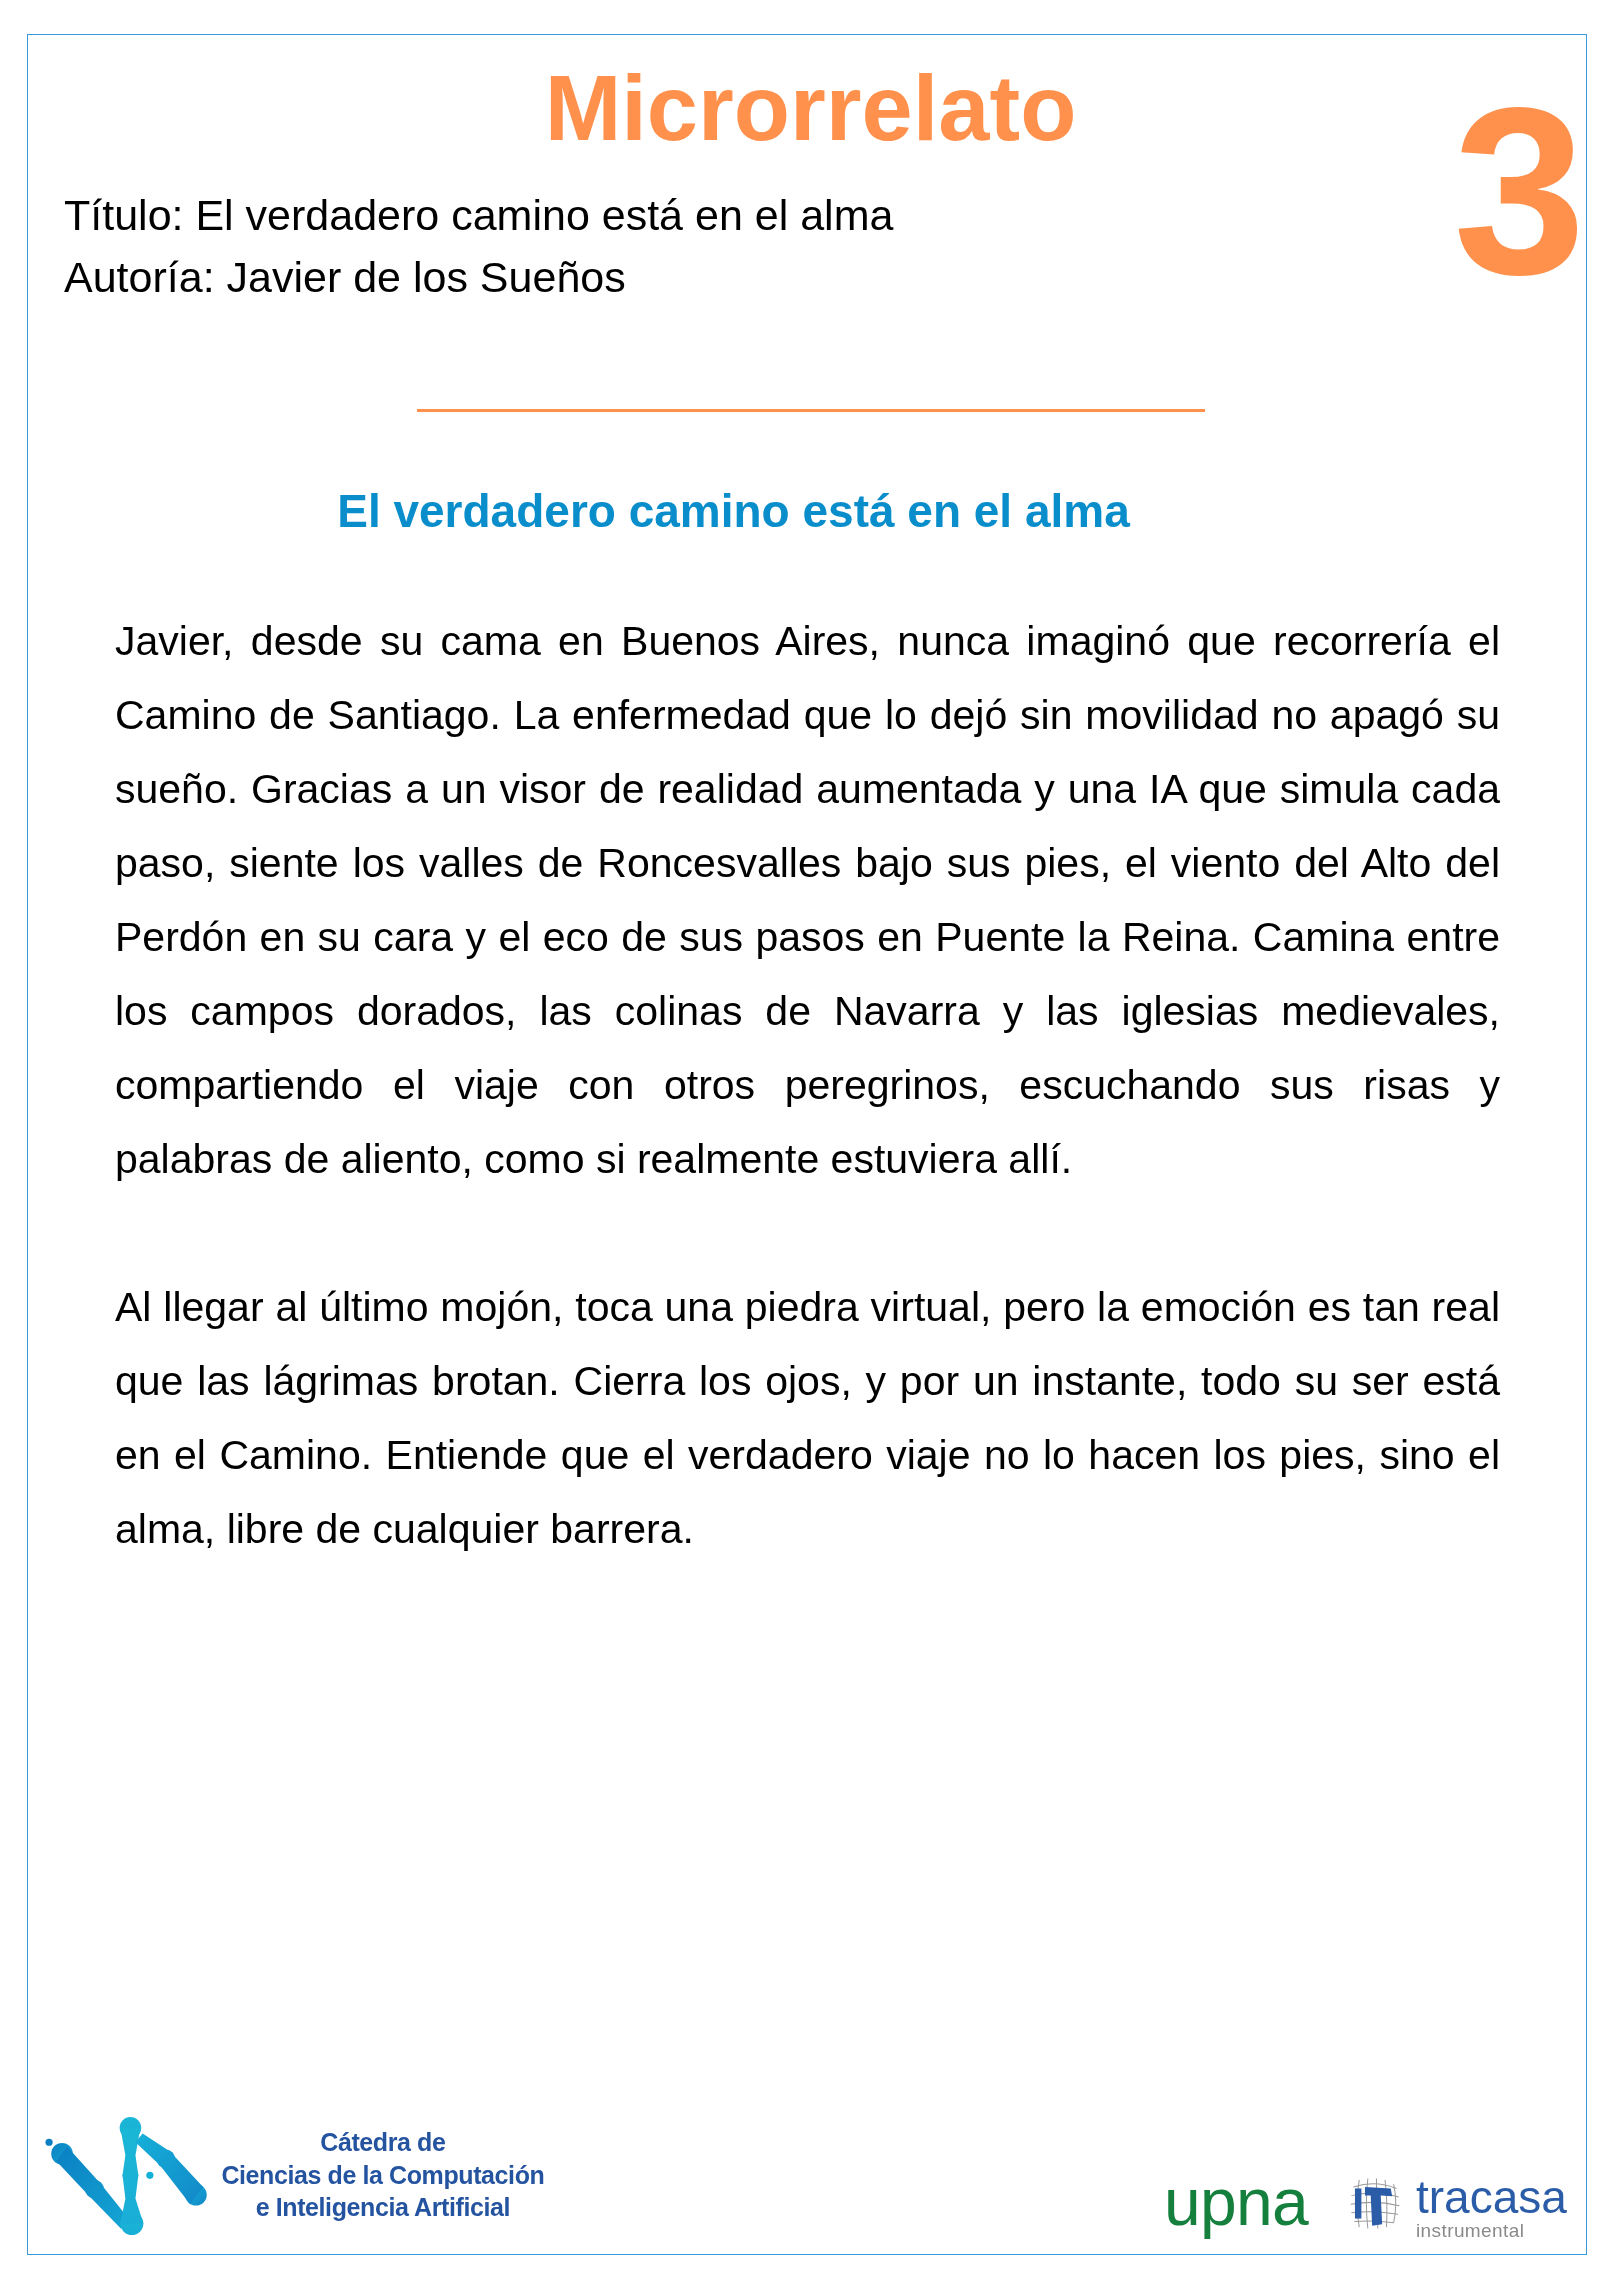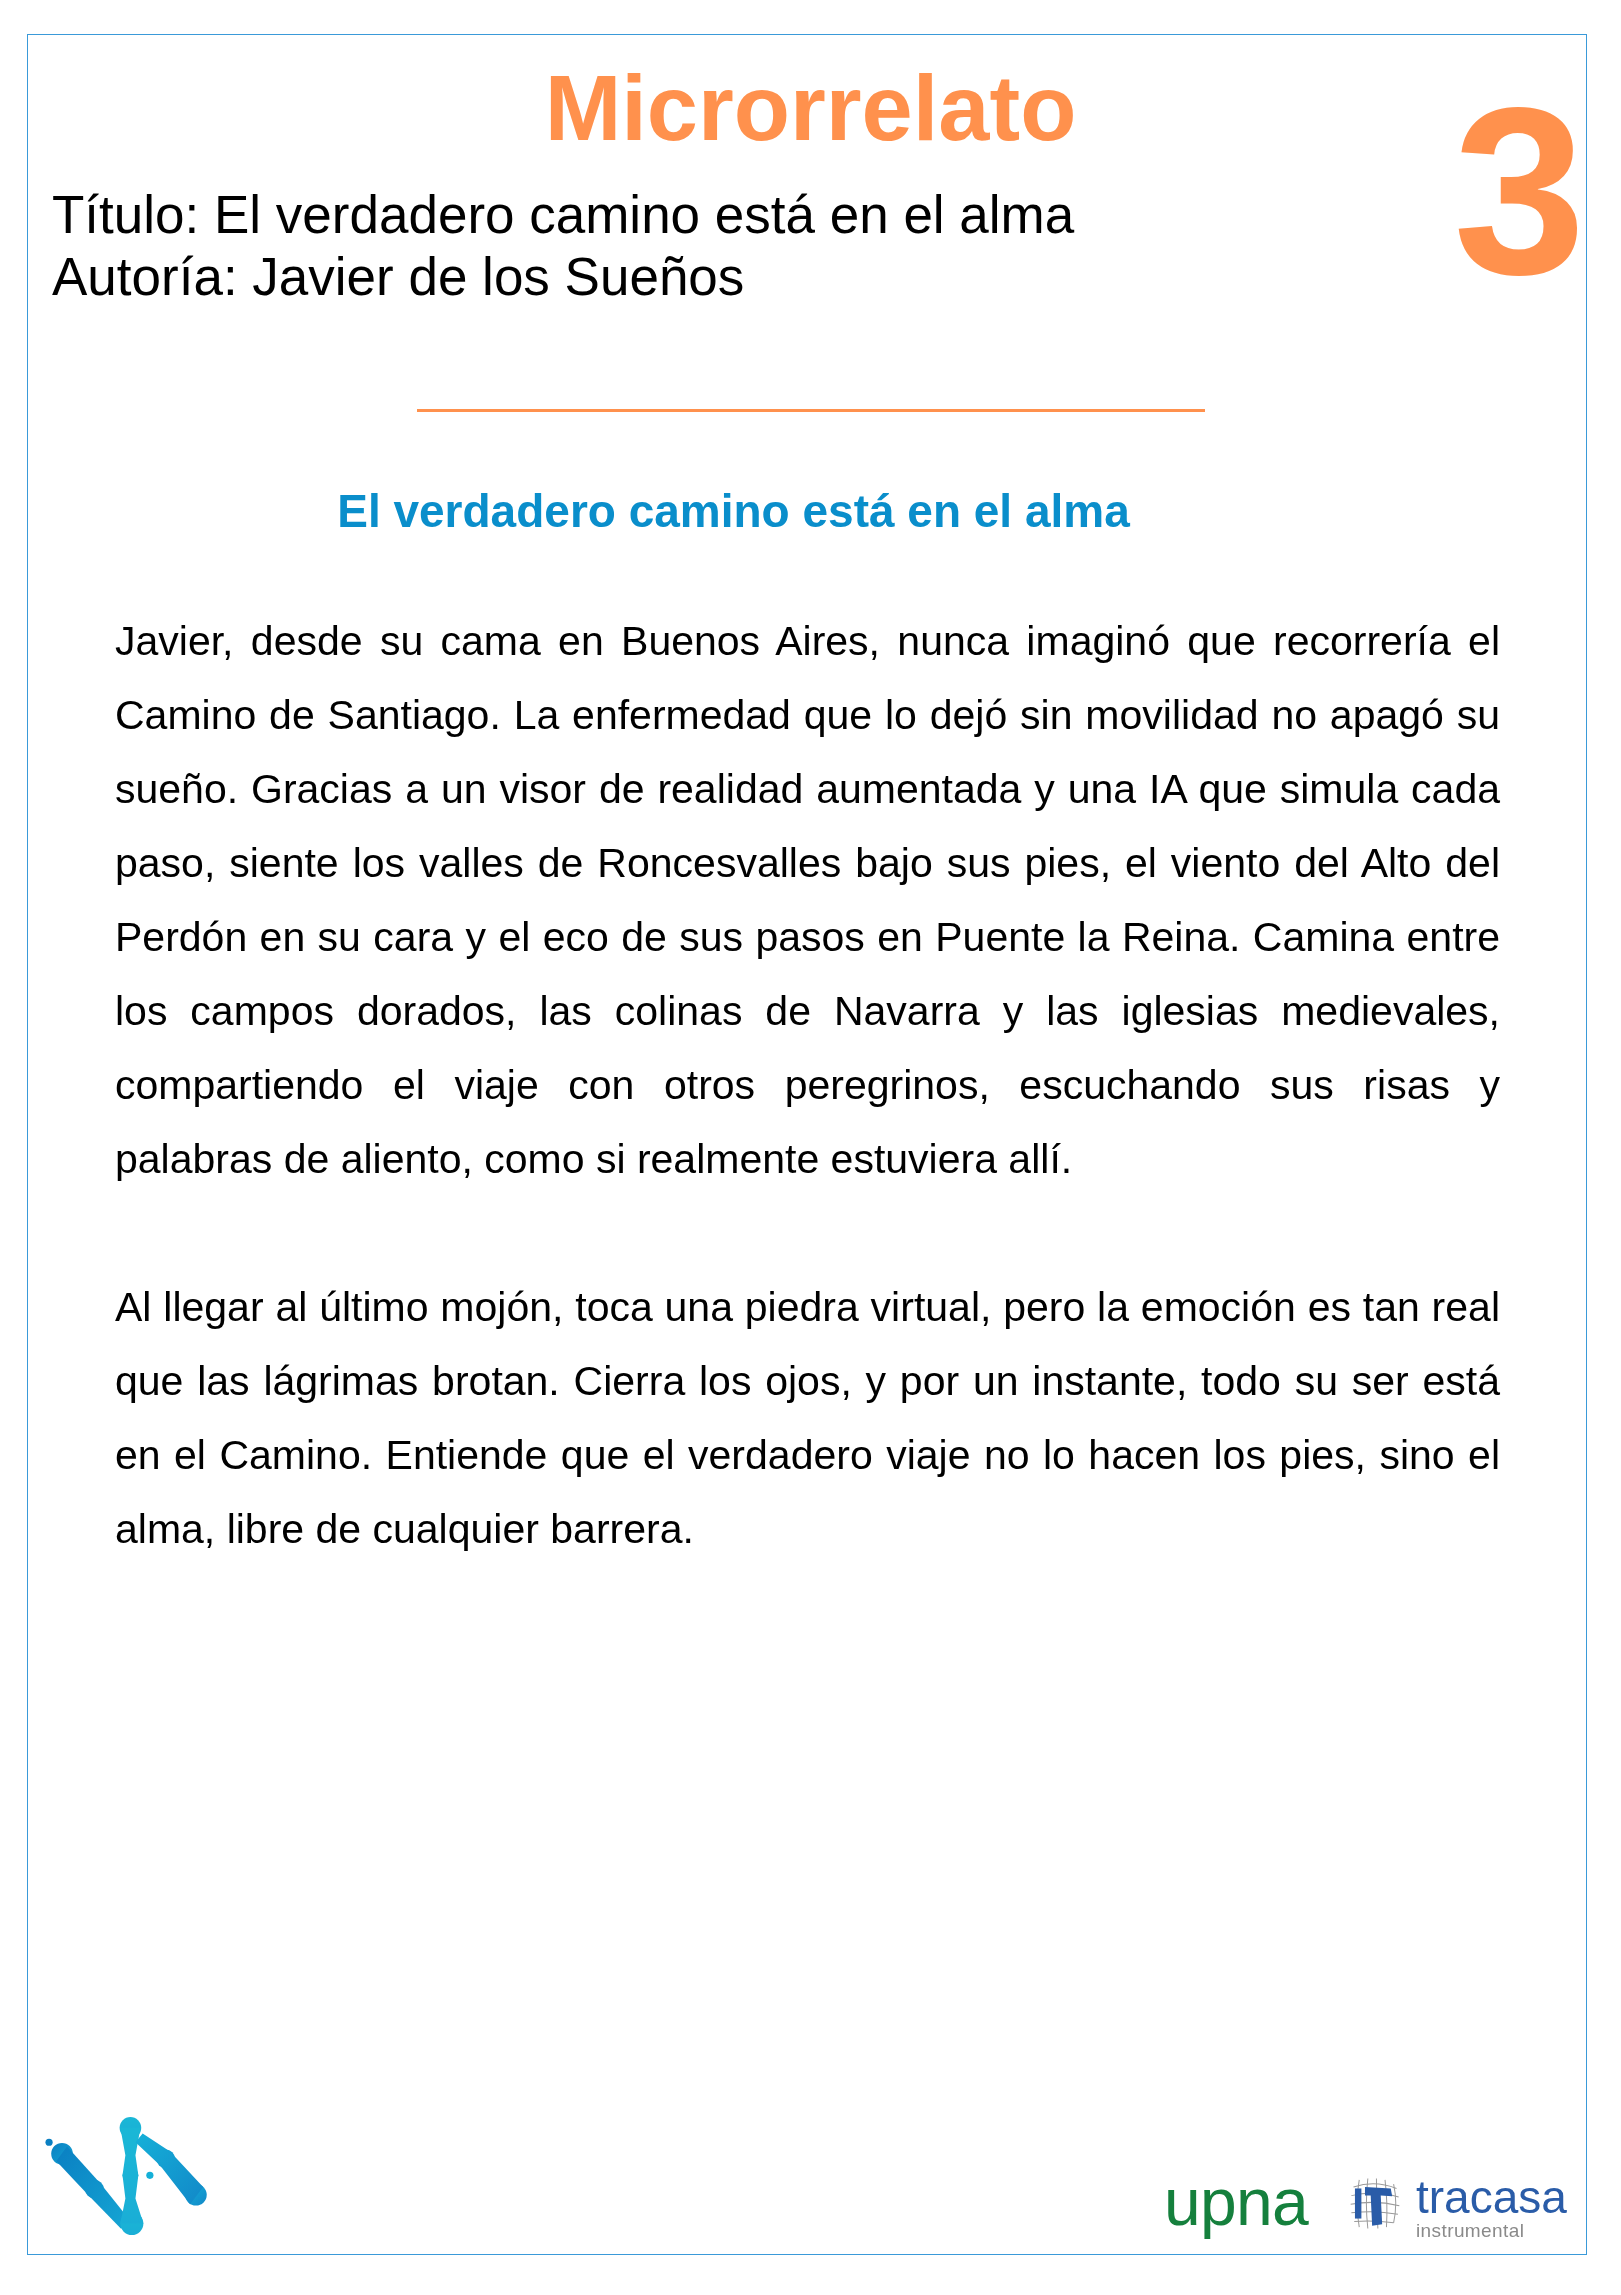--- a/index.html
+++ b/index.html
@@ -4,21 +4,21 @@
 <style>
   html, body { margin: 0; padding: 0; background: #ffffff; }
   body { width: 1621px; height: 2295px; position: relative; overflow: hidden;
          font-family: "Liberation Sans", sans-serif; color: #000; }
   .frame { position: absolute; left: 27px; top: 34px; width: 1560px; height: 2221px;
            border: 1.4px solid #3a9ad9; box-sizing: border-box; }
   .doc-title { position: absolute; left: 0; top: 48px; width: 1621px; text-align: center;
                font-weight: bold; font-size: 92px; line-height: 108px; color: #ff914d; margin-top: 6px; }
   .doc-number { position: absolute; left: 1451px; top: 64px; width: 137px; text-align: center;
                 font-weight: bold; font-size: 238px; line-height: 253px; color: #ff914d; }
-  .meta { position: absolute; left: 52px; top: 184px; font-size: 53px; line-height: 62px; }
+  .meta { position: absolute; left: 64px; top: 184px; font-size: 43px; line-height: 62px; }
   .meta div { white-space: nowrap; }
   .rule { position: absolute; left: 417px; top: 409px; width: 788px; height: 2.9px; background: #ff914d; }
   .story-title { position: absolute; left: 0; top: 482px; width: 1467px; text-align: center;
                  font-weight: bold; font-size: 46px; line-height: 58px; color: #0a8ecb; }
   .story { position: absolute; left: 115px; top: 604px; width: 1385px;
            font-size: 41px; line-height: 74px; text-align: justify; }
   .story p { margin: 0; }
   .story p + p { margin-top: 74px; }
   .footer-left { position: absolute; left: 43px; top: 2110px; height: 130px; display: flex; align-items: center; }
   .catedra-logo { width: 177px; height: 126px; }
@@ -82,20 +82,25 @@
       <circle cx="123" cy="155" r="16"></circle>
       <path d="M107 22 L135 22 L128 60 L132 88 L128 120 L139 155 L107 155 L114 120 L110 88 L114 60 Z"></path>
     </g>
     <circle cx="148" cy="88" r="5" fill="#15b0d8"></circle>
     <g fill="url(#gR)">
       <circle cx="170" cy="65" r="13"></circle>
       <circle cx="212" cy="115" r="15"></circle>
       <path d="M128 42 L138 30 L176 55 L222 104 L204 128 L162 74 Z"></path>
     </g>
   </svg>
+  <div class="catedra-text">
+    <div>Cátedra de</div>
+    <div>Ciencias de la Computación</div>
+    <div>e Inteligencia Artificial</div>
+  </div>
 </div>
 
 <div class="upna">upna</div>
 
 <div class="tracasa">
   <svg class="globe" viewBox="0 0 72 74">
     <g stroke="#9a9a9a" stroke-width="1.4" fill="none">
       <path d="M6 14 Q36 4 66 16"></path>
       <path d="M3 26 Q36 18 69 28"></path>
       <path d="M2 38 Q36 32 70 40"></path>

